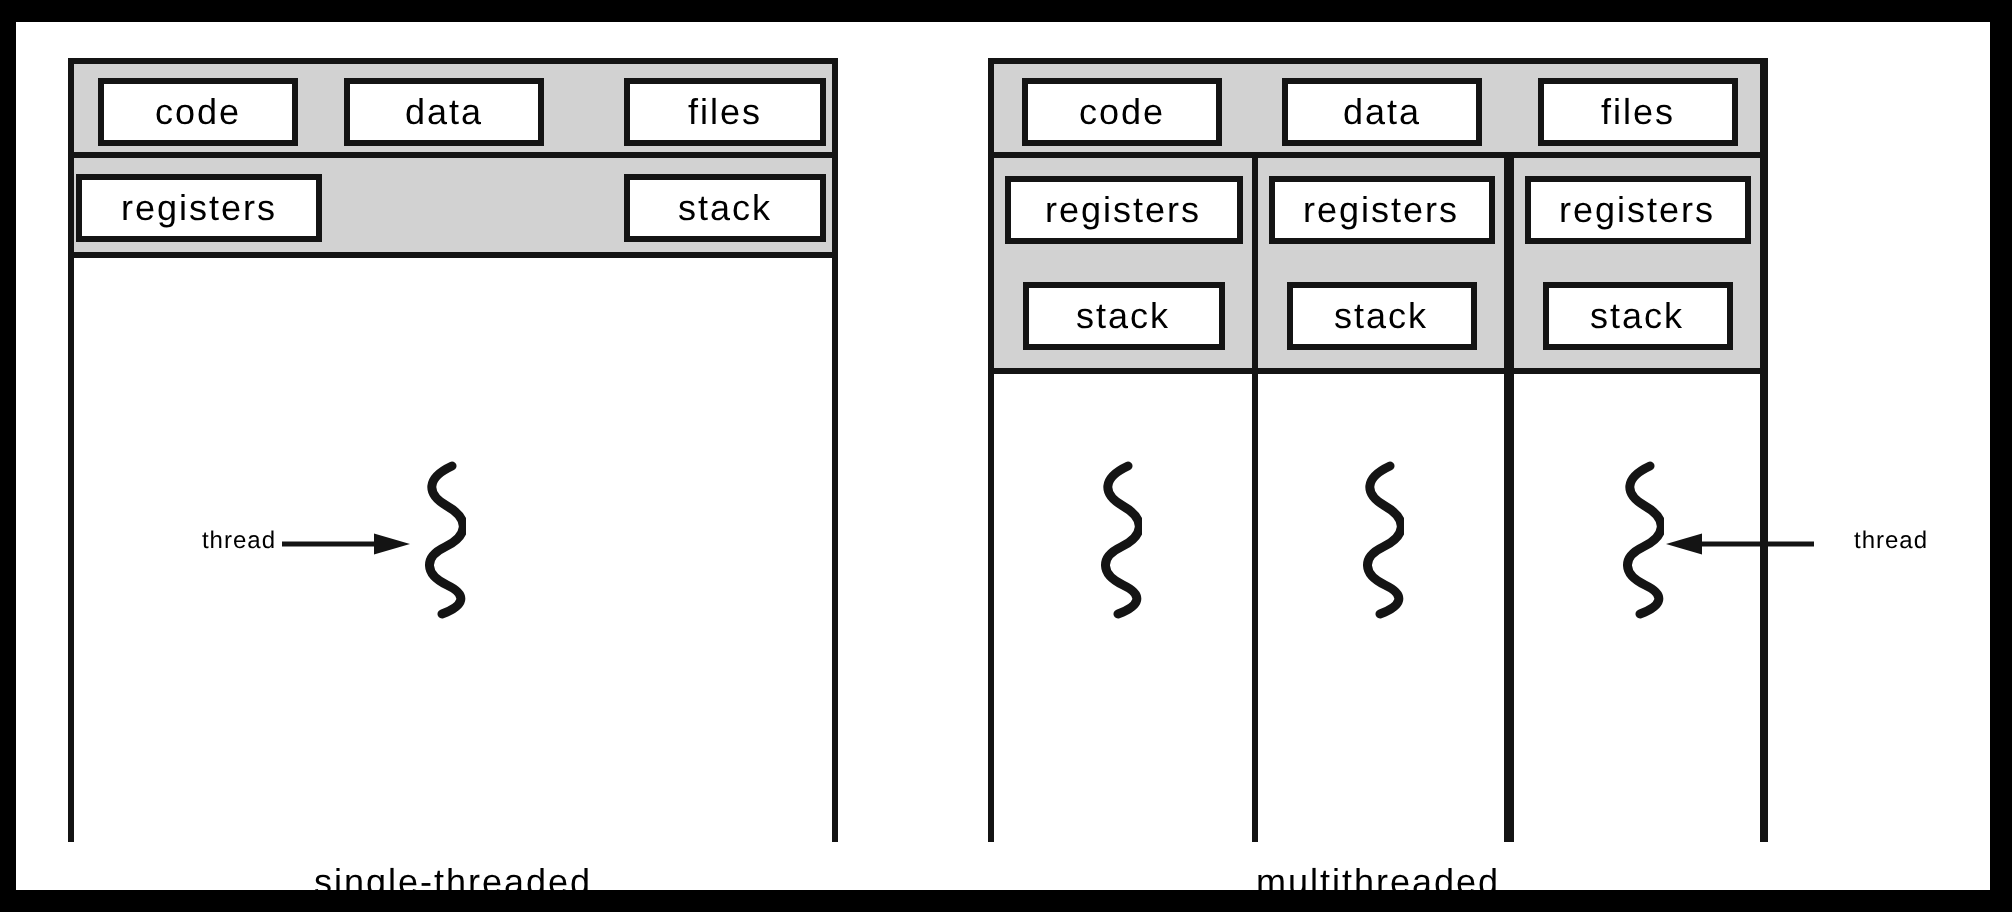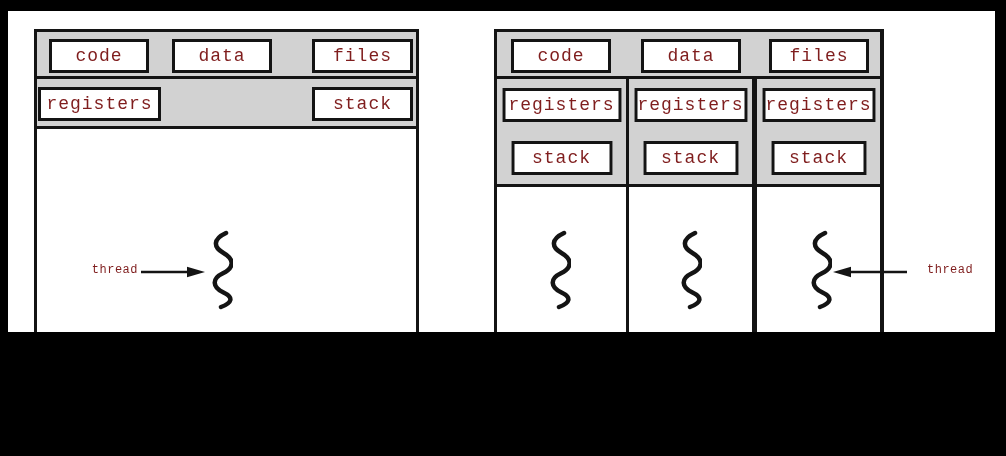--- a/index.html
+++ b/index.html
@@ -1,23 +1,23 @@
 <!DOCTYPE html>
 <html><head>
 <meta charset="utf-8">
 <style>
   html, body { margin:0; padding:0; background:#000; }
   .frame {
     position:relative;
-    width:1006px; height:332px;
+    width:1006px; height:456px;
     background:#000;
     border-radius:8px;
     overflow:hidden;
-    font-family:Liberation Mono, monospace;
-    color:#7f1d1d;
+    font-family:Liberation Sans, sans-serif;
+    color:#000000;
   }
   .canvas {
     position:absolute; left:8px; top:11px;
     width:987px; height:434px;
     background:#fff;
   }
   .panel { position:absolute; box-sizing:border-box; }
   .panel-left {
     left:26px; top:18px; width:385px; height:392px;
     border-left:3px solid #141414;
@@ -188,15 +188,17 @@
       <line x1="0" y1="8" x2="47" y2="8" stroke="#141414" stroke-width="2.6"></line>
       <polygon points="64,8 46,2.8 46,13.2" fill="#141414"></polygon>
     </svg>
 
     <svg class="arrow arrow-right" viewBox="0 0 74 16">
       <polygon points="0,8 18,2.8 18,13.2" fill="#141414"></polygon>
       <line x1="16" y1="8" x2="74" y2="8" stroke="#141414" stroke-width="2.6"></line>
     </svg>
     <span class="thread-label thread-label-right">thread</span>
 
+    <div class="caption caption-left">single-threaded</div>
+    <div class="caption caption-right">multithreaded</div>
 
   </div>
 </div>
 
 </body></html>

